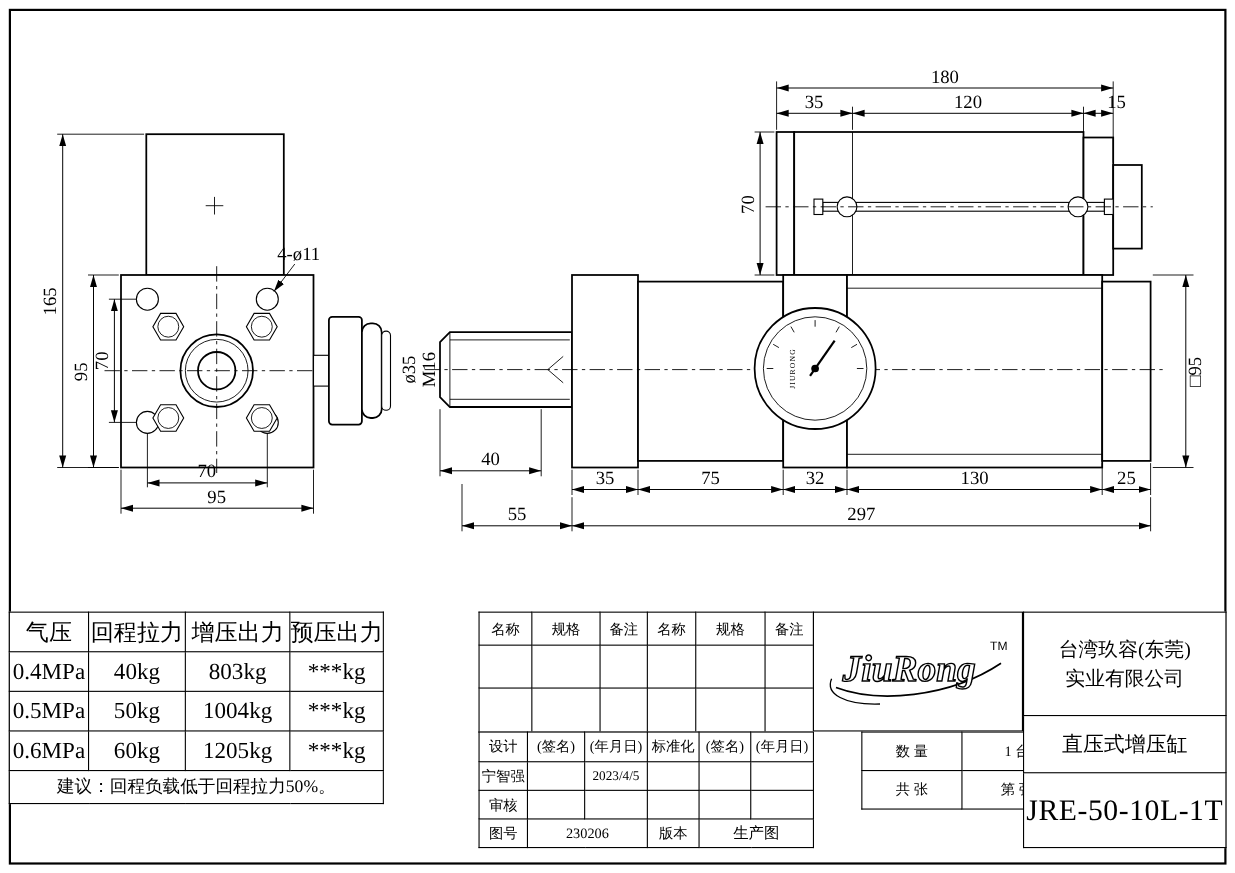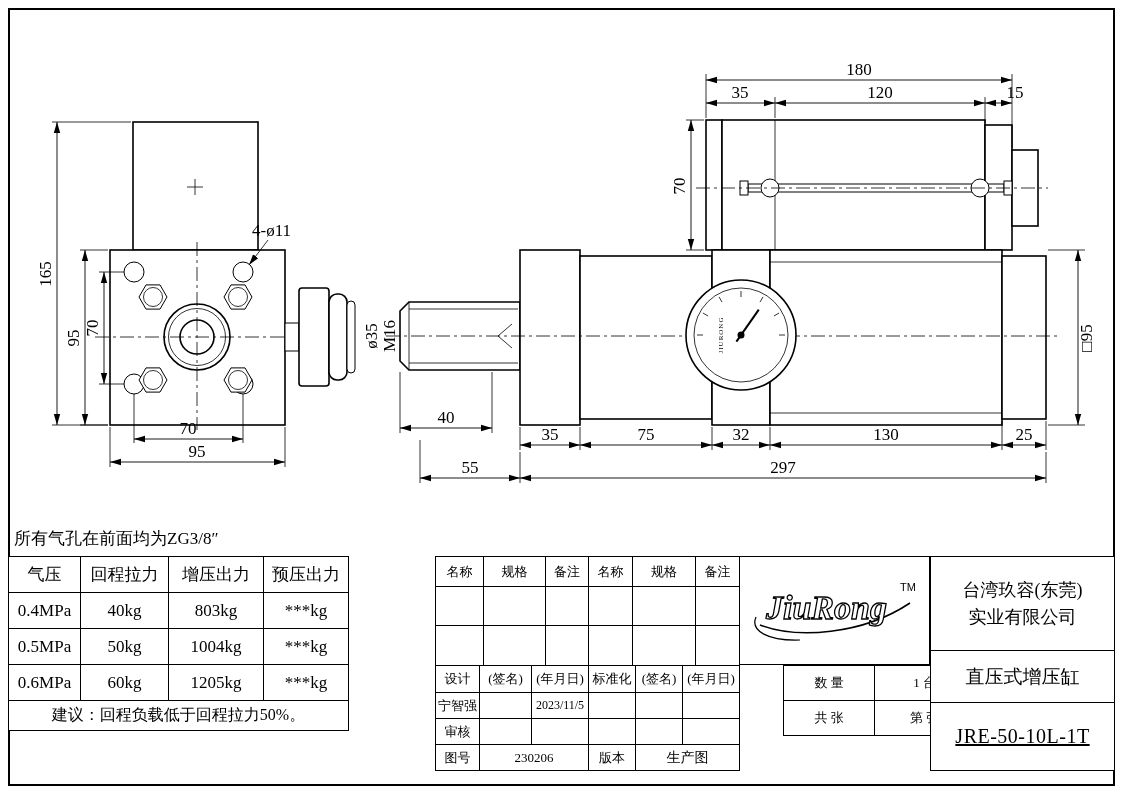--- a/index.html
+++ b/index.html
@@ -14,30 +14,30 @@
   .o10 { fill:#fff; stroke:#000; stroke-width:1; }
   .t08 { fill:none; stroke:#000; stroke-width:0.8; }
   .dl  { stroke:#000; stroke-width:0.9; fill:none; }
   .el  { stroke:#000; stroke-width:0.8; }
   .cl  { stroke:#000; stroke-width:0.8; fill:none; stroke-dasharray:14 4 3 4; }
   .note { position:absolute; left:14px; top:527px; font-size:17px; }
   table.grid { border-collapse:collapse; position:absolute; table-layout:fixed; background:#fff; }
   table.grid td, table.grid th { border:1px solid #000; padding:0; font-weight:normal;
         text-align:center; vertical-align:middle; overflow:hidden; }
   .spec { left:8px; top:556px; width:340px; }
-  .spec td, .spec th { font-size:17px; text-align:left; padding-left:6px; }
+  .spec td, .spec th { font-size:21px; text-align:left; padding-left:6px; }
   .spec .suggest { font-size:16px;margin-left:36px; }
   .tb td, .tb th { font-size:13px; }
   .titleblock { position:absolute; left:435px; top:556px; width:596px; height:214px; }
   .logo-box { position:absolute; left:304px; top:0; width:191px; height:109px;
               border:1px solid #000; display:flex; align-items:center; justify-content:center; background:#fff; }
   .right-col { left:495px; top:0; width:185px; }
   .right-col .company { font-size:18px; line-height:1.45; }
   .right-col .product { font-size:19px;text-align:center; }
-  .right-col .model { font-size:20px; letter-spacing:0.5px;text-decoration:underline; }
+  .right-col .model { font-size:27px; letter-spacing:0.5px; }
   .mid { font-size:16px;margin-left:44px; }
 </style>
 </head>
 <body>
 
 <div class="page">
   <div class="frame"></div>
 
   <svg class="drawing" width="1123" height="530" viewBox="0 0 1123 530">
     <defs>
@@ -206,21 +206,20 @@
       <line class="dl" x1="520" y1="478" x2="1046" y2="478" marker-start="url(#ar)" marker-end="url(#ar)"></line>
       <text class="dim" x="783" y="473" text-anchor="middle">297</text>
 
       <line class="el" x1="1048" y1="250" x2="1085" y2="250"></line>
       <line class="el" x1="1048" y1="425" x2="1085" y2="425"></line>
       <line class="dl" x1="1078" y1="250" x2="1078" y2="425" marker-start="url(#ar)" marker-end="url(#ar)"></line>
       <text class="dim" x="1092" y="338" text-anchor="middle" transform="rotate(-90 1092 338)">□95</text>
     </g>
   </svg>
 
-  <div class="note">所有气孔在前面均为ZG3/8″</div>
 
   <table class="grid spec">
     <colgroup>
         <col style="width:72px">
         <col style="width:88px">
         <col style="width:95px">
         <col style="width:85px">
       </colgroup>
     <tbody>
         <tr style="height:36px">
@@ -306,21 +305,21 @@
         <td>设计</td>
         <td>(签名)</td>
         <td>(年月日)</td>
         <td>标准化</td>
         <td>(签名)</td>
         <td>(年月日)</td>
       </tr>
       <tr style="height:26px">
         <td>宁智强</td>
         <td></td>
-        <td style="font-size:12px">2023/11/5</td>
+        <td style="font-size:12px">2023/4/5</td>
         <td></td>
         <td></td>
         <td></td>
       </tr>
       <tr style="height:26px">
         <td>审核</td>
         <td></td>
         <td></td>
         <td></td>
         <td></td>

